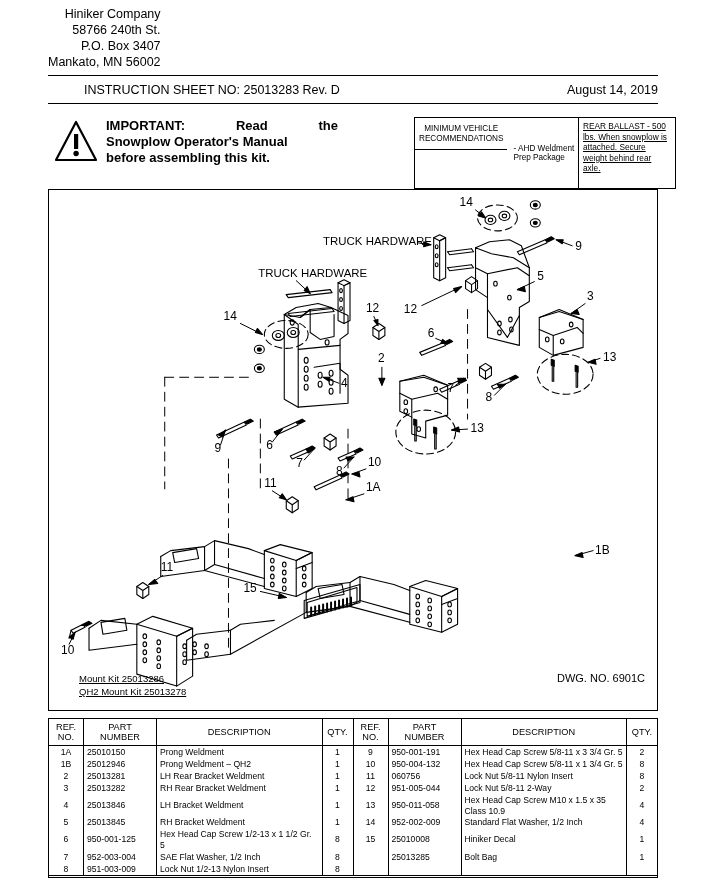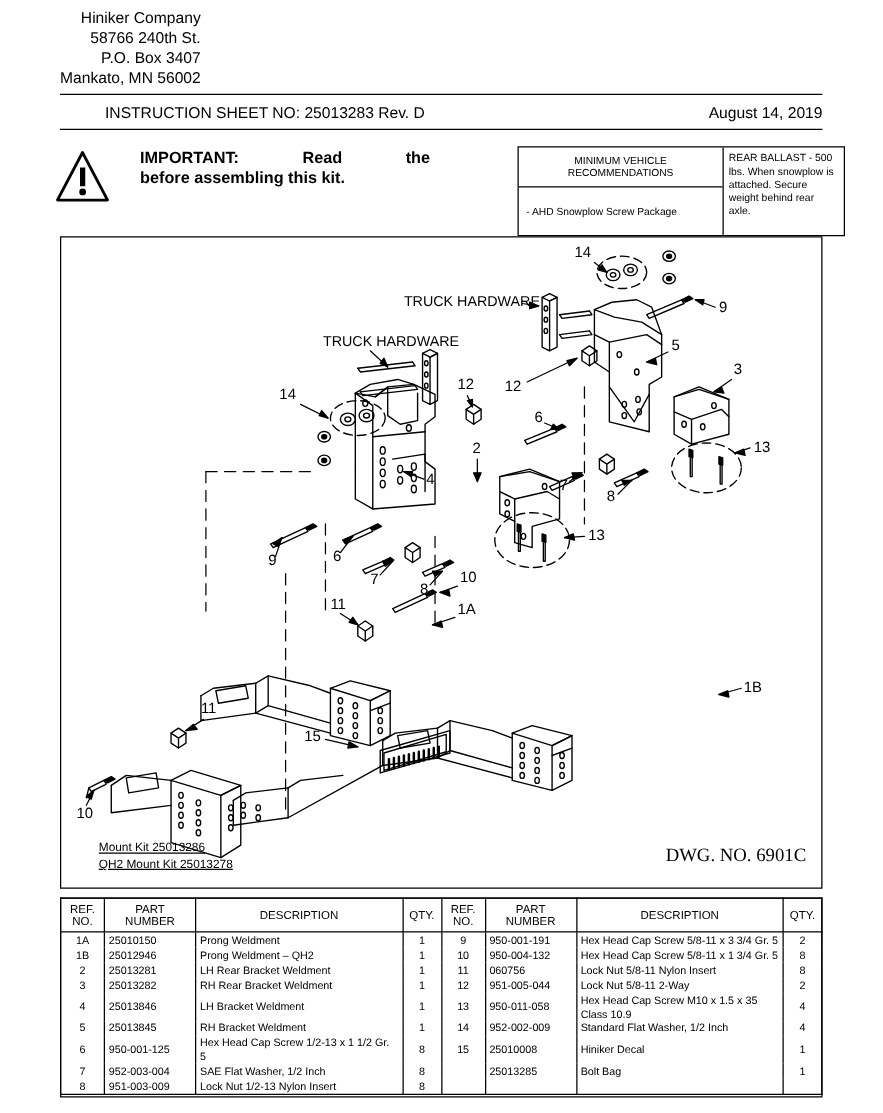--- a/index.html
+++ b/index.html
@@ -17,42 +17,42 @@
   .hdr-row{display:flex;justify-content:space-between;align-items:flex-start;}
   .hdr-left{font-size:12.5px;line-height:17px;letter-spacing:.1px;padding-top:24px;}
   .hdr-left div{white-space:nowrap;}
   .hdr-right{font-size:12.5px;line-height:16px;text-align:right;white-space:nowrap;}
   .rule{border-top:1.6px solid #000;margin-top:5px;}
   .hdr-row2{display:flex;justify-content:space-between;align-items:baseline;
             font-size:12.5px;padding-top:7px;padding-bottom:6px;margin-left:36px;}
   .rule2{border-top:1.6px solid #000;}
 
   
-  .notice{position:absolute;left:44px;top:118px;width:300px;display:flex;gap:24px;}
+  .notice{position:absolute;left:54px;top:118px;width:300px;display:flex;gap:8px;}
   .tri{width:44px;height:42px;flex:none;margin-top:2px;}
   .notice-txt{font-size:13px;font-weight:bold;line-height:16px;width:232px;}
   .nl1{display:flex;justify-content:space-between;}
 
   
   .recbox{position:absolute;left:414px;top:117px;width:262px;height:72px;
           border:1.4px solid #000;display:flex;box-sizing:border-box;}
   .rec-left{width:164px;border-right:1.4px solid #000;box-sizing:border-box;
-            display:flex;flex-direction:column;}
+            display:flex;flex-direction:row;}
   .rec-head{height:32px;border-bottom:1.4px solid #000;box-sizing:border-box;
             display:flex;align-items:center;justify-content:center;text-align:center;
             font-size:8.2px;line-height:10px;padding:0 4px;}
   .rec-body{flex:1;display:flex;align-items:center;font-size:8.2px;padding-left:6px;}
-  .rec-right{flex:1;font-size:8.3px;line-height:10.6px;padding:3px 4px 0 4px;box-sizing:border-box;}
+  .rec-right{flex:1;font-size:8.3px;line-height:10.6px;padding:3px 4px 0 4px;box-sizing:border-box;text-decoration:underline;}
 
   
   .frame{position:absolute;left:48px;top:189px;width:610px;height:522px;
          border:1.5px solid #000;box-sizing:border-box;background:#fff;}
   .svgwrap{position:absolute;left:0;top:0;width:100%;height:100%;}
   .mountkit{position:absolute;left:30px;bottom:12px;font-size:9.5px;line-height:13px;text-decoration:underline;}
-  .dwgno{position:absolute;right:12px;bottom:16px;font-size:15px;font-family:Liberation Serif, serif;}
+  .dwgno{position:absolute;right:12px;bottom:26px;font-size:11px;}
 
   
   .parts{position:absolute;left:48px;top:718px;width:610px;
          border-collapse:collapse;table-layout:fixed;}
   .parts td,.parts th{border:1px solid #000;font-size:8.6px;padding:0 3px;
         height:12.2px;line-height:11px;font-weight:normal;vertical-align:middle;}
   .parts .hd{text-align:center;font-size:9.2px;line-height:10px;height:24px;padding:1px 2px;}
   .c-ref{width:30px;text-align:center;}
   .c-pn{width:68px;text-align:left;padding-left:4px;margin-left:33px;}
   .c-desc{text-align:left;padding-left:5px;}
@@ -90,33 +90,34 @@
       <path d="M22 2 L42 40 L2 40 Z" fill="none" stroke="#000" stroke-width="2.2" stroke-linejoin="round"></path>
       <rect x="20" y="14" width="4.2" height="15" fill="#000"></rect>
       <circle cx="22.1" cy="33.5" r="2.7" fill="#000"></circle>
     </svg>
     <div class="notice-txt">
       <div class="nl1">
         <span>IMPORTANT:</span>
         <span>Read</span>
         <span>the</span>
       </div>
+      <div>Snowplow Operator's Manual</div>
       <div>before assembling this kit.</div>
     </div>
   </div>
 
   <div class="recbox">
     <div class="rec-left">
       <div class="rec-head">
         <div>
           <div>MINIMUM VEHICLE</div>
           <div>RECOMMENDATIONS</div>
         </div>
       </div>
-      <div class="rec-body">- AHD Snowplow Screw Package</div>
+      <div class="rec-body">- AHD Weldment Prep Package</div>
     </div>
     <div class="rec-right">REAR BALLAST - 500 lbs. When snowplow is attached. Secure weight behind rear axle.</div>
   </div>
 
   <div class="frame">
     <svg class="svgwrap" viewBox="0 0 610 522">
       <g fill="none" stroke="#000" stroke-width="1.1" stroke-linejoin="round" stroke-linecap="round">
 
         <g>
           <path d="M236 125 L236 210 L250 218 L300 214 L300 186 L292 180 L292 150 L300 144 L300 126 L283 118 L262 120 L252 128 Z"></path>

